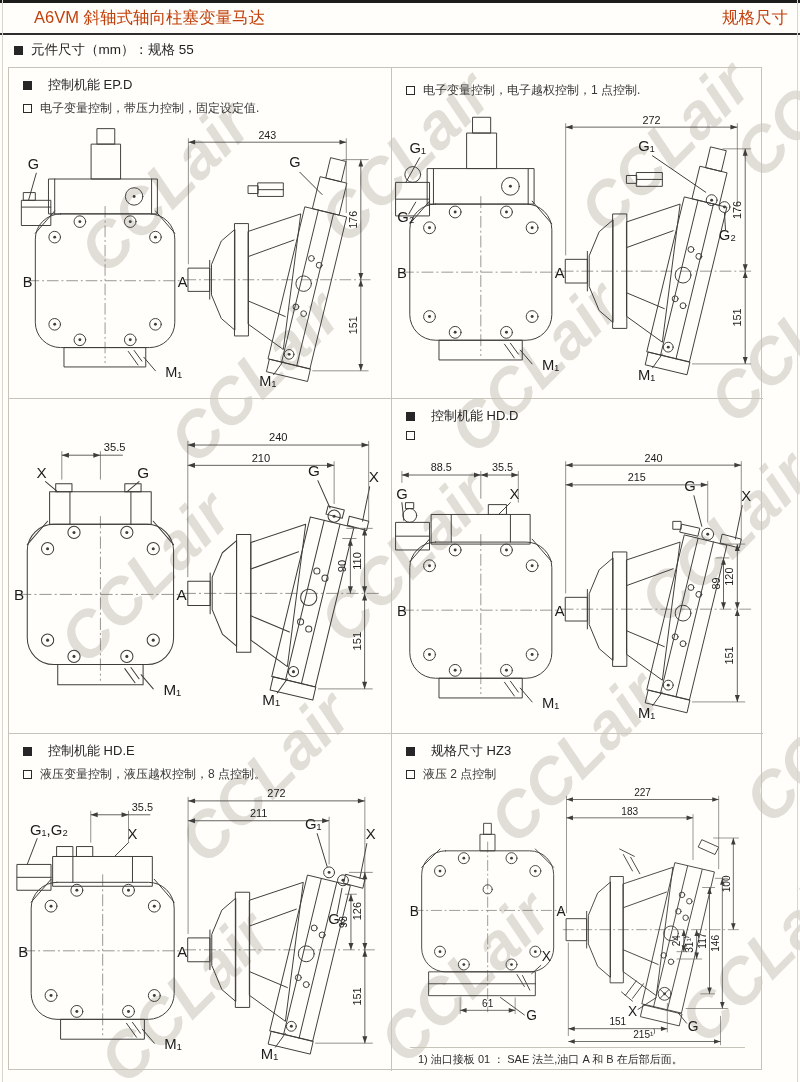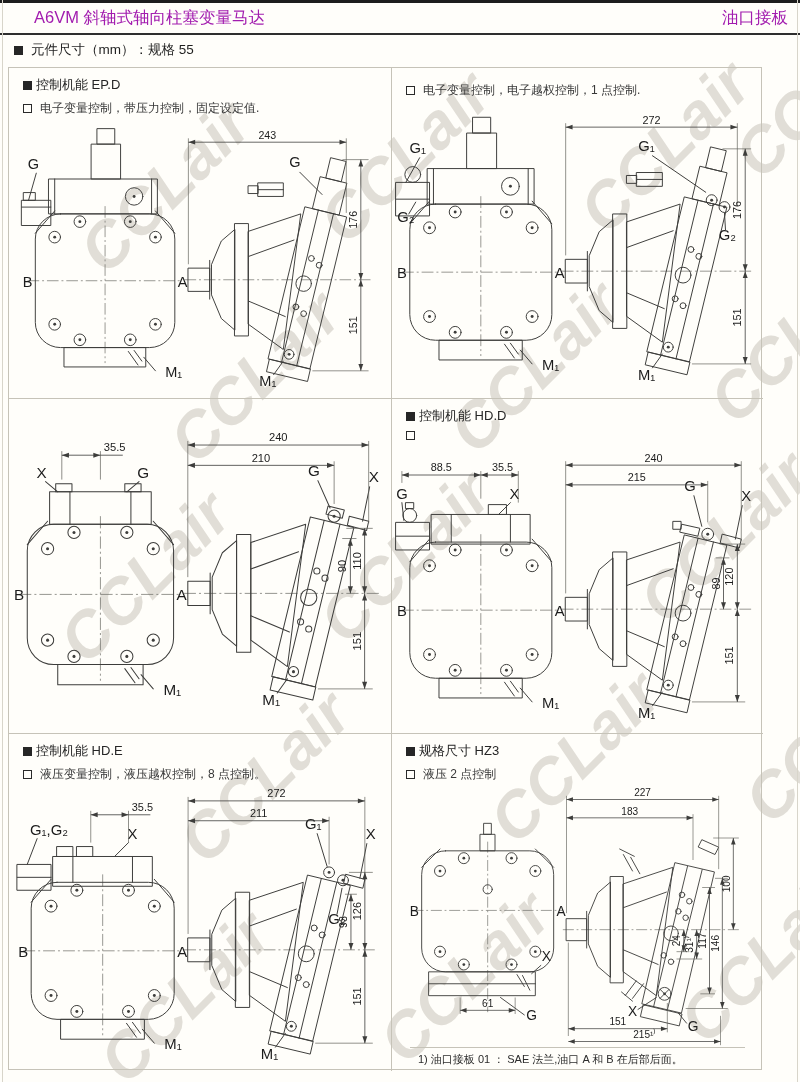--- a/index.html
+++ b/index.html
@@ -6,33 +6,33 @@
   body{width:800px;height:1082px;position:relative;background:#fffefa;
        font-family:"Liberation Sans",sans-serif;overflow:hidden;}
   .wm-layer{position:absolute;inset:0;overflow:hidden;z-index:0;}
   .wm{position:absolute;font-family:"Liberation Sans",sans-serif;font-weight:bold;font-style:italic;
       font-size:64px;color:rgba(176,171,159,0.38);transform:rotate(-45deg);white-space:nowrap;}
   .edge{position:absolute;top:0;bottom:0;width:1px;background:#d8d5ca;z-index:2;}
   .edge.l{left:2px}.edge.r{right:2px}
   .topbar{position:absolute;left:0;right:0;top:0;height:30px;z-index:1;
           border-top:3px solid #1d1d1d;border-bottom:2px solid #2e2e2e;
           display:flex;align-items:center;justify-content:space-between;
-          padding:0 12px 0 34px;font-size:16.5px;color:#a21caf;background:transparent;}
+          padding:0 12px 0 34px;font-size:16.5px;color:#c2410c;background:transparent;}
   .section-row{position:absolute;top:41px;left:14px;z-index:1;display:flex;align-items:center;gap:8px;
                font-size:13.5px;color:#1f1f1f;}
   .sq{width:9px;height:9px;background:#262626;flex:none;}
   .osq{width:7px;height:7px;border:1.4px solid #2a2a2a;flex:none;}
   .grid{position:absolute;left:8px;top:67px;width:754px;height:1003px;z-index:1;
         display:grid;grid-template-columns:383px 371px;grid-template-rows:331px 335px 337px;
         border:1px solid #c6c3b8;box-sizing:border-box;}
   .panel{border-right:1px solid #c6c3b8;border-bottom:1px solid #c6c3b8;box-sizing:border-box;
          display:flex;flex-direction:column;padding:8px 2px 2px 2px;min-height:0;}
   .panel:nth-child(2n){border-right:none;}
   .panel:nth-child(5),.panel:nth-child(6){border-bottom:none;}
-  .p-title{display:flex;align-items:center;gap:4px;padding-left:12px;font-size:13px;color:#262626;}
+  .p-title{display:flex;align-items:center;gap:16px;padding-left:12px;font-size:13px;color:#262626;}
   .p-desc{display:flex;align-items:center;gap:8px;padding-left:12px;font-size:12px;color:#383838;margin-top:6px;}
   svg.diagram{flex:1 1 auto;min-height:0;width:100%;display:block;}
   .footnote{font-size:11px;color:#2c2c2c;border-top:1px solid #c6c3b8;padding:4px 4px 2px 8px;margin:0 16px;}
   
   .ol{fill:none;stroke:#3d3d3b;stroke-width:1;stroke-linejoin:round;stroke-linecap:round;}
   .fl{fill:#3d3d3b;stroke:none;}
   .dl{stroke:#3d3d3b;stroke-width:0.8;fill:none;}
   .el{stroke:#61615a;stroke-width:0.7;fill:none;}
   .cl{stroke:#6a6a64;stroke-width:0.7;fill:none;stroke-dasharray:12 3 2 3;}
   .dt{font:11px "Liberation Sans",sans-serif;fill:#1c1c1c;}
@@ -57,21 +57,21 @@
     <span class="wm" style="left:725px;top:700px">CCLair</span>
     <span class="wm" style="left:80px;top:960px">CCLair</span>
     <span class="wm" style="left:360px;top:940px">CCLair</span>
     <span class="wm" style="left:660px;top:920px">CCLair</span>
   </div>
 <div class="edge l"></div>
 <div class="edge r"></div>
 
 <div class="topbar">
   <span>A6VM 斜轴式轴向柱塞变量马达</span>
-  <span>油口接板</span>
+  <span>规格尺寸</span>
 </div>
 
 <div class="section-row">
   <span class="sq"></span>
   <span>元件尺寸（mm）：规格 55</span>
 </div>
 
 <div class="grid">
 
   <div class="panel">

